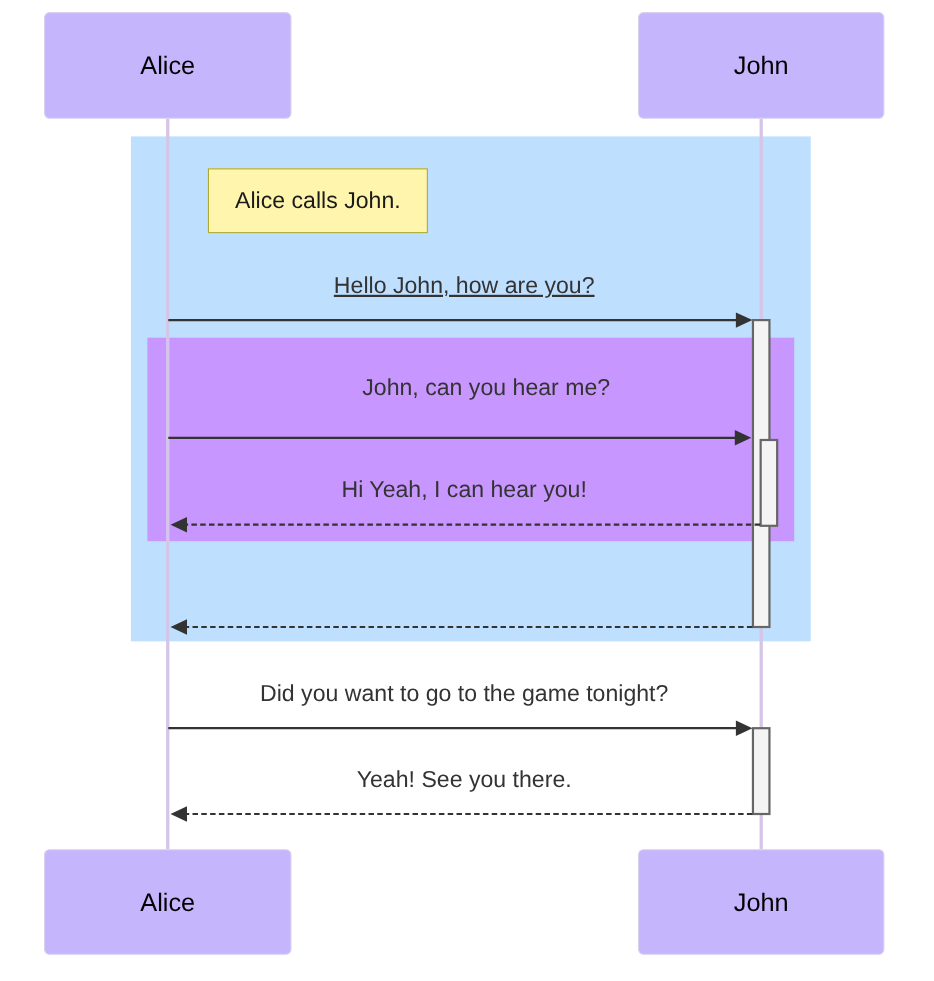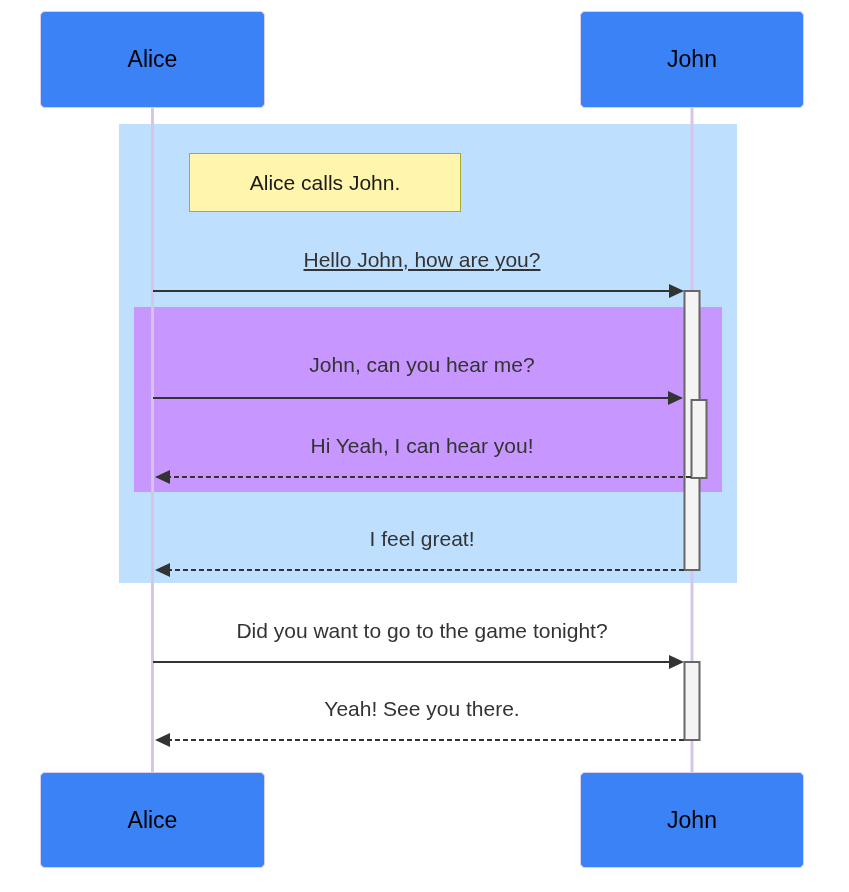--- a/index.html
+++ b/index.html
@@ -9,48 +9,48 @@
     background:#ffffff;
     font-family:"Liberation Sans","DejaVu Sans",sans-serif;
     overflow:hidden;
   }
   .hl-rect{position:absolute;}
   .hl-blue{left:119px;top:124px;width:618px;height:459px;background:#BFDFFF;}
   .hl-purple{left:134px;top:307px;width:588px;height:185px;background:#C896FF;}
   .svg-layer{position:absolute;left:0;top:0;}
   .actor-box{
     position:absolute;
-    background:#3b82f6;
+    background:#c4b5fd;
     border:1.5px solid #D9CFEF;
     border-radius:5px;
     display:flex;align-items:center;justify-content:center;
     font-size:23px;color:#000000;
     box-sizing:border-box;
   }
   .actor-alice-top{left:40px;top:11px;width:225px;height:97px;}
   .actor-john-top{left:580px;top:11px;width:224px;height:97px;}
   .actor-alice-bottom{left:40px;top:772px;width:225px;height:96px;}
   .actor-john-bottom{left:580px;top:772px;width:224px;height:96px;}
   .note-box{
     position:absolute;
-    left:189px;top:153px;width:272px;height:59px;
+    left:189px;top:153px;width:200px;height:59px;
     background:#FFF5AD;
     border:1.5px solid #AAAA33;
     display:flex;align-items:center;justify-content:center;
     font-size:21px;color:#1a1a1a;
     box-sizing:border-box;
   }
   .msg{
     position:absolute;
     left:152px;width:540px;
     text-align:center;
     font-size:21px;line-height:26px;color:#333333;
   }
   .msg-1{top:247px;text-decoration:underline;}
-  .msg-2{top:352px;}
+  .msg-2{top:340px;padding-left:20px;}
   .msg-3{top:433px;}
   .msg-4{top:526px;}
   .msg-5{top:618px;}
   .msg-6{top:696px;}
   svg line.solid{stroke:#333333;stroke-width:2;}
   svg line.dashed{stroke:#333333;stroke-width:2;stroke-dasharray:5,3;}
   svg line.lifeline{stroke:#D5C5E8;stroke-width:3;}
   svg rect.activation{stroke:#666666;stroke-width:2;}
   svg polygon.head{fill:#333333;}
 </style>
@@ -103,17 +103,16 @@
     <span>John</span>
   </div>
 
   <div class="note-box">
     <span>Alice calls John.</span>
   </div>
 
   <div class="msg msg-1">Hello John, how are you?</div>
   <div class="msg msg-2">John, can you hear me?</div>
   <div class="msg msg-3">Hi Yeah, I can hear you!</div>
-  <div class="msg msg-4">I feel great!</div>
   <div class="msg msg-6">Yeah! See you there.</div>
   <div class="msg msg-5">Did you want to go to the game tonight?</div>
 
 </div>
 
 </body></html>

